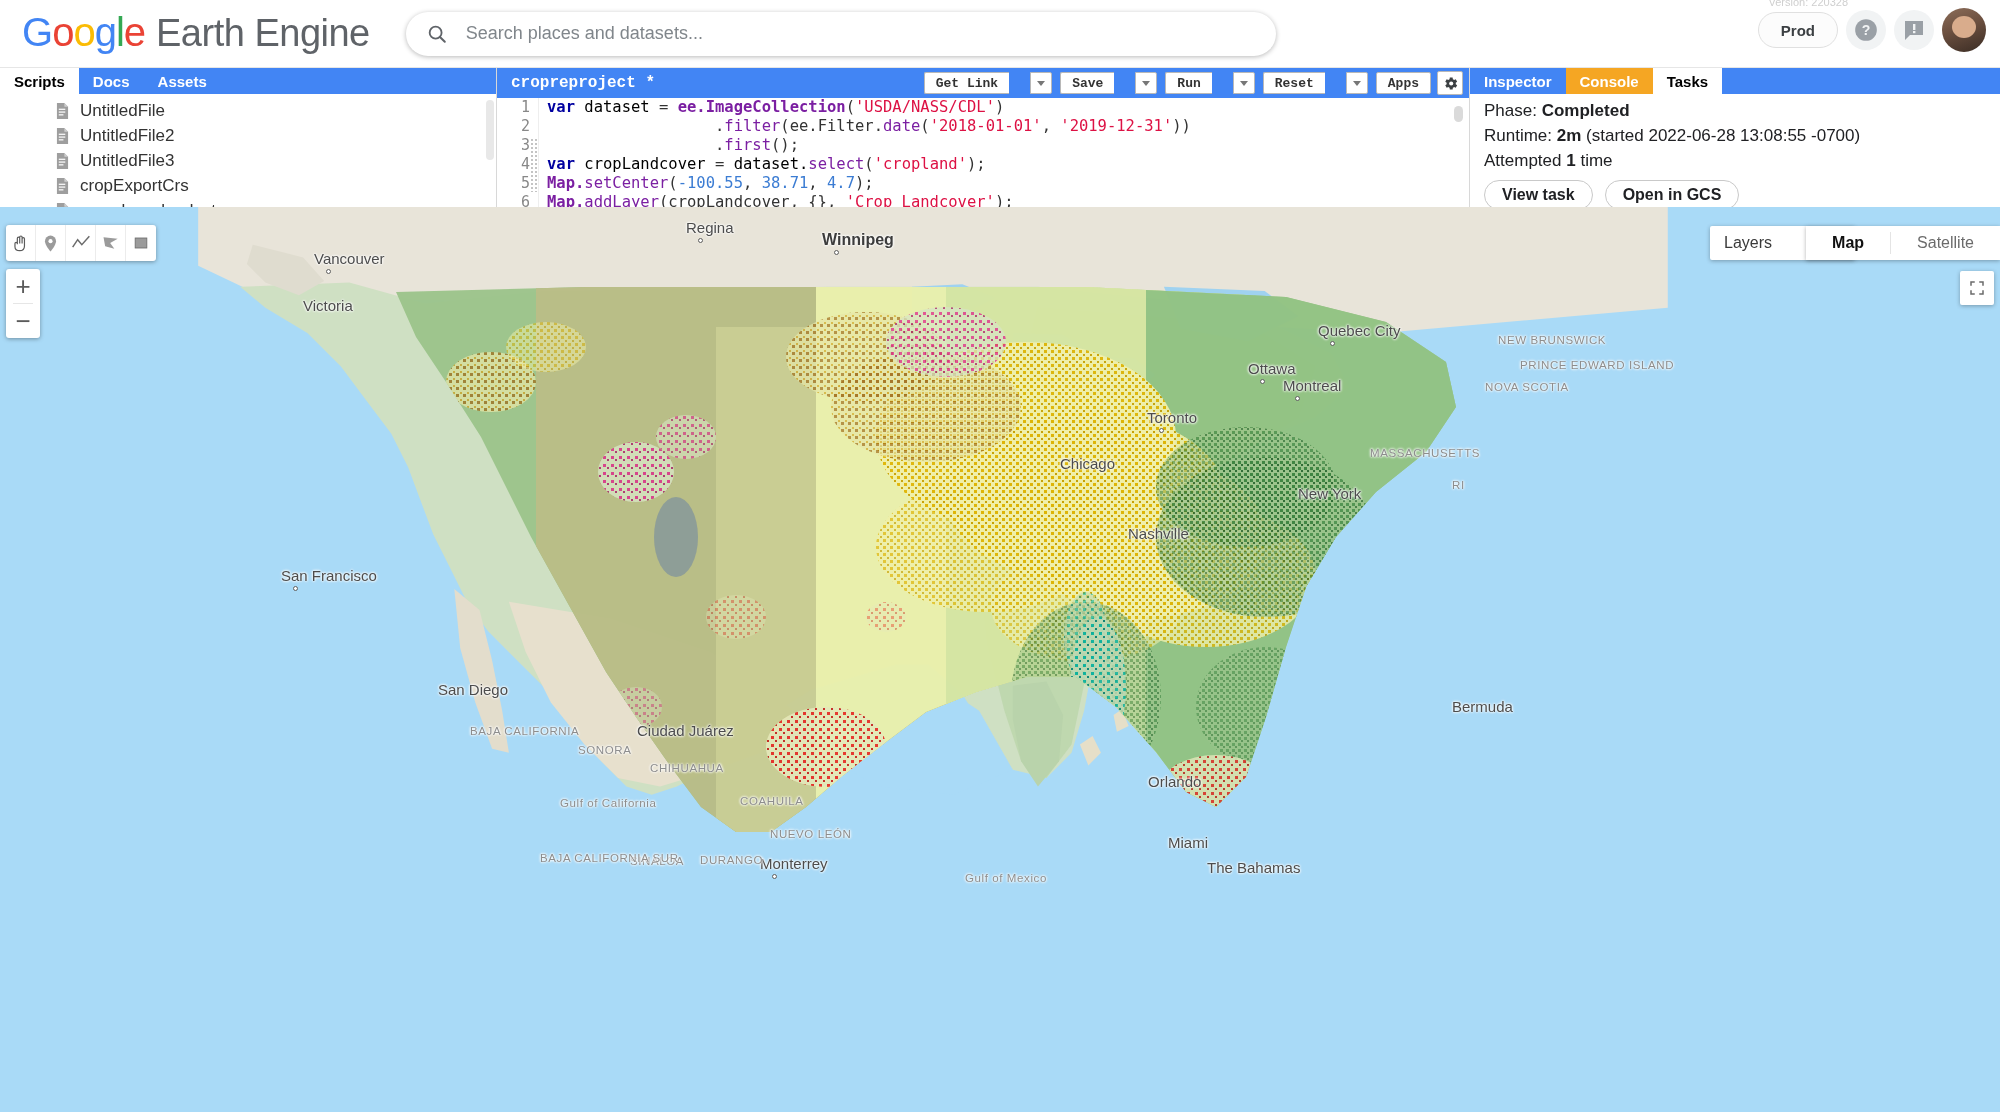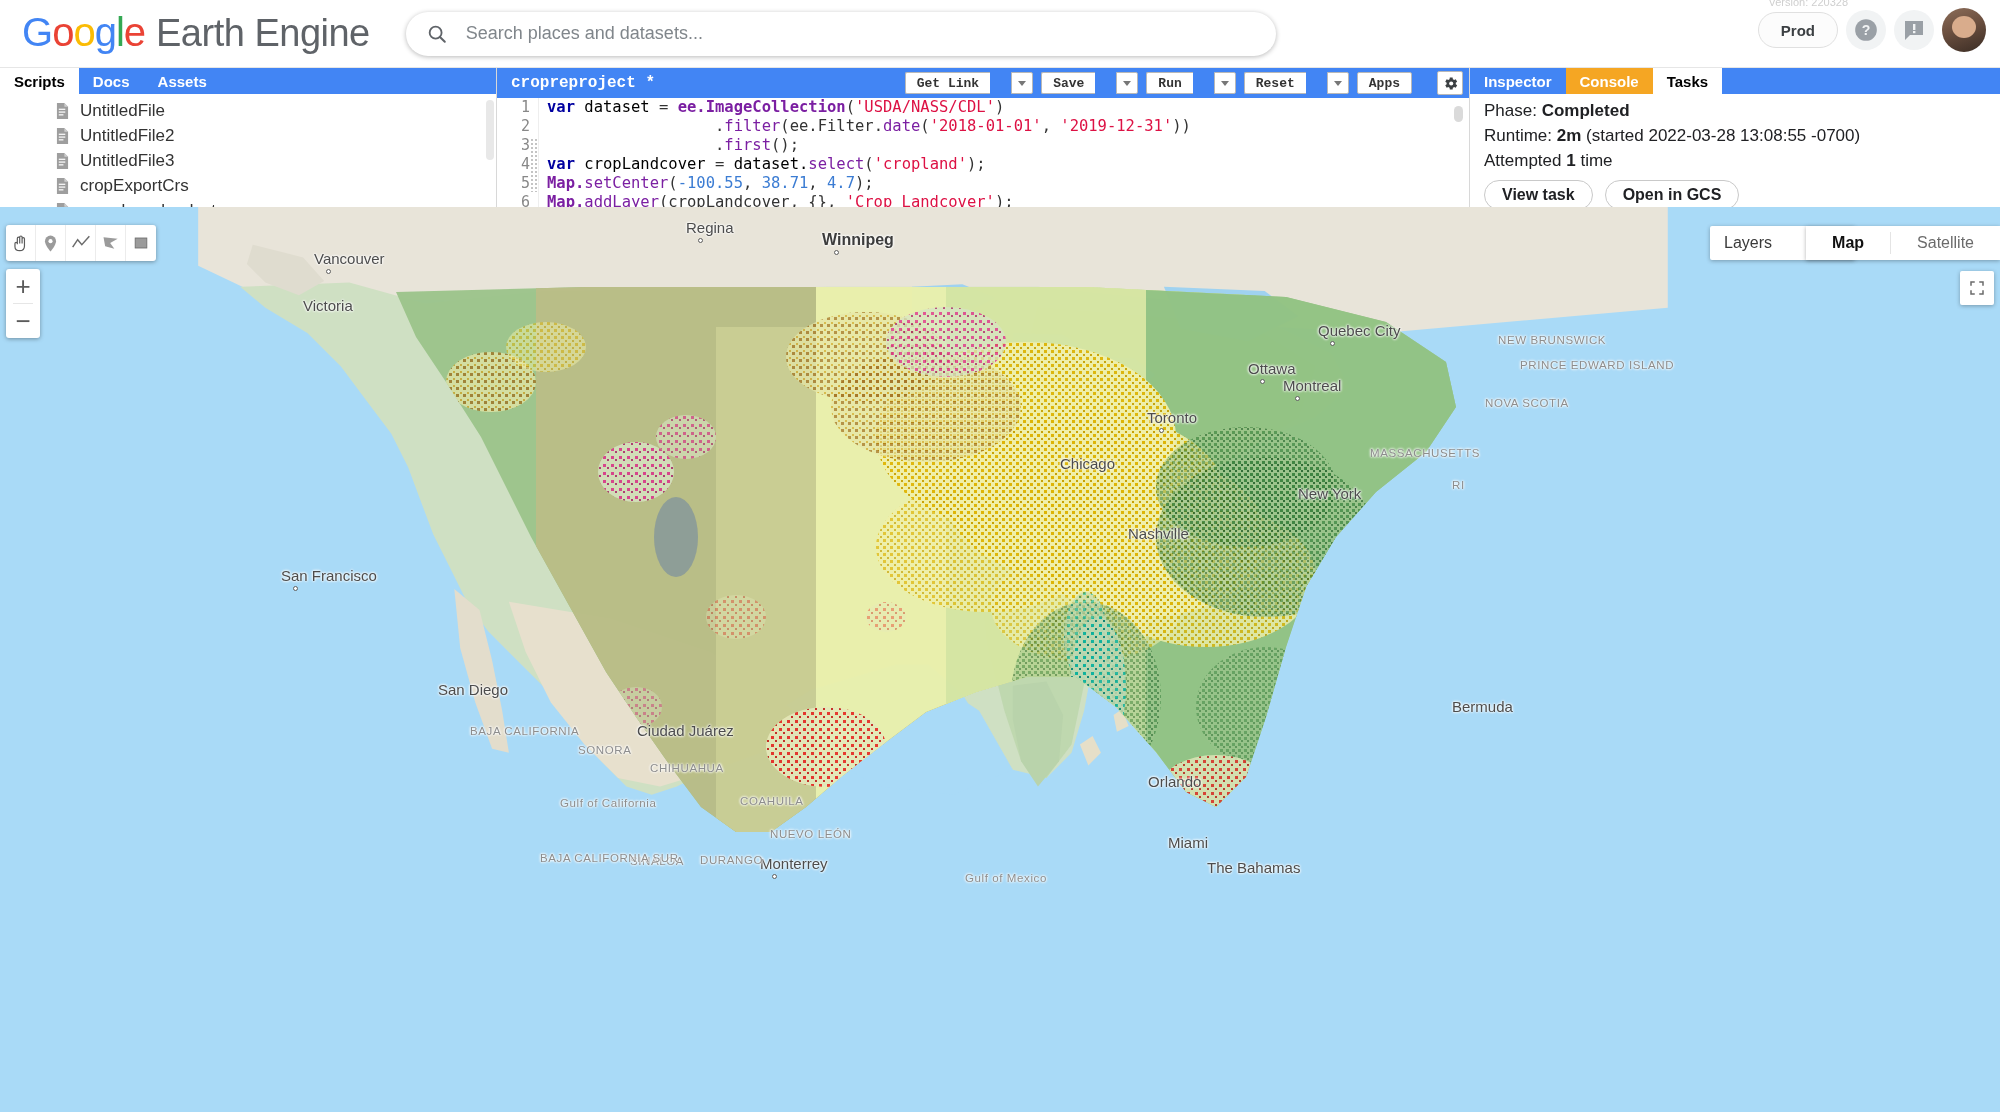--- a/index.html
+++ b/index.html
@@ -385,21 +385,21 @@
               <div class="tb-caret">
                 <span class="caret-glyph"></span>
               </div>
             </div>
             <div class="tb-split">
               <div class="tb-btn">Reset</div>
               <div class="tb-caret">
                 <span class="caret-glyph"></span>
               </div>
             </div>
-            <div class="tb-btn" style="margin-right: 23px;">Apps</div>
+            <div class="tb-btn" style="margin-right: 4px;">Apps</div>
           </span>
         <span id="gear-btn">
           <svg viewBox="0 0 24 24" width="17" height="17">
             <path fill="#3c4043" d="M19.4 13a7.8 7.8 0 0 0 0-2l2-1.6-2-3.4-2.4 1a7.6 7.6 0 0 0-1.7-1L15 3.4h-4l-.3 2.6a7.6 7.6 0 0 0-1.7 1l-2.4-1-2 3.4L6.6 11a7.8 7.8 0 0 0 0 2l-2 1.6 2 3.4 2.4-1c.5.4 1.1.8 1.7 1l.3 2.6h4l.3-2.6c.6-.2 1.2-.6 1.7-1l2.4 1 2-3.4z"></path>
             <circle cx="13" cy="12" r="2.9" fill="#fff"></circle>
           </svg>
         </span>
       </div>
       <div id="code-area">
         <div id="gutter">
@@ -426,21 +426,21 @@
           <div class="ptab active">Tasks</div>
         </div>
       <div id="rp-body">
         <div class="rp-line">
           <span>Phase:</span>
           <b>Completed</b>
         </div>
         <div class="rp-line">
           <span>Runtime:</span>
           <b>2m</b>
-          <span>(started 2022-03-28 13:08:55 -0700)</span>
+          <span>(started 2022-06-28 13:08:55 -0700)</span>
         </div>
         <div class="rp-line">
           <span>Attempted</span>
           <b>1</b>
           <span>time</span>
         </div>
         <div id="rp-buttons">
             <div class="pill-btn">View task</div>
             <div class="pill-btn">Open in GCS</div>
           </div>
@@ -621,21 +621,21 @@
         <div class="citydot" style="left: 772px; top: 667px;"></div>
         <div class="maplabel " style="left: 1452px; top: 491px;">Bermuda</div>
         <div class="maplabel " style="left: 1128px; top: 318px;">Nashville</div>
         <div class="maplabel " style="left: 1148px; top: 566px;">Orlando</div>
         <div class="maplabel " style="left: 1168px; top: 627px;">Miami</div>
         <div class="maplabel " style="left: 1207px; top: 652px;">The Bahamas</div>
       </div>
     <div id="map-state-labels">
         <div class="maplabel state" style="left: 1498px; top: 127px;">NEW BRUNSWICK</div>
         <div class="maplabel state" style="left: 1520px; top: 152px;">PRINCE EDWARD ISLAND</div>
-        <div class="maplabel state" style="left: 1485px; top: 190px;">NOVA SCOTIA</div>
+        <div class="maplabel state" style="left: 1485px; top: 174px;">NOVA SCOTIA</div>
         <div class="maplabel state" style="left: 1370px; top: 240px;">MASSACHUSETTS</div>
         <div class="maplabel state" style="left: 1452px; top: 272px;">RI</div>
         <div class="maplabel state" style="left: 470px; top: 518px;">BAJA CALIFORNIA</div>
         <div class="maplabel state" style="left: 578px; top: 537px;">SONORA</div>
         <div class="maplabel state" style="left: 650px; top: 555px;">CHIHUAHUA</div>
         <div class="maplabel state" style="left: 740px; top: 588px;">COAHUILA</div>
         <div class="maplabel state" style="left: 770px; top: 621px;">NUEVO LEÓN</div>
         <div class="maplabel state" style="left: 700px; top: 647px;">DURANGO</div>
         <div class="maplabel state" style="left: 630px; top: 648px;">SINALOA</div>
         <div class="maplabel state" style="left: 540px; top: 645px;">BAJA CALIFORNIA SUR</div>

